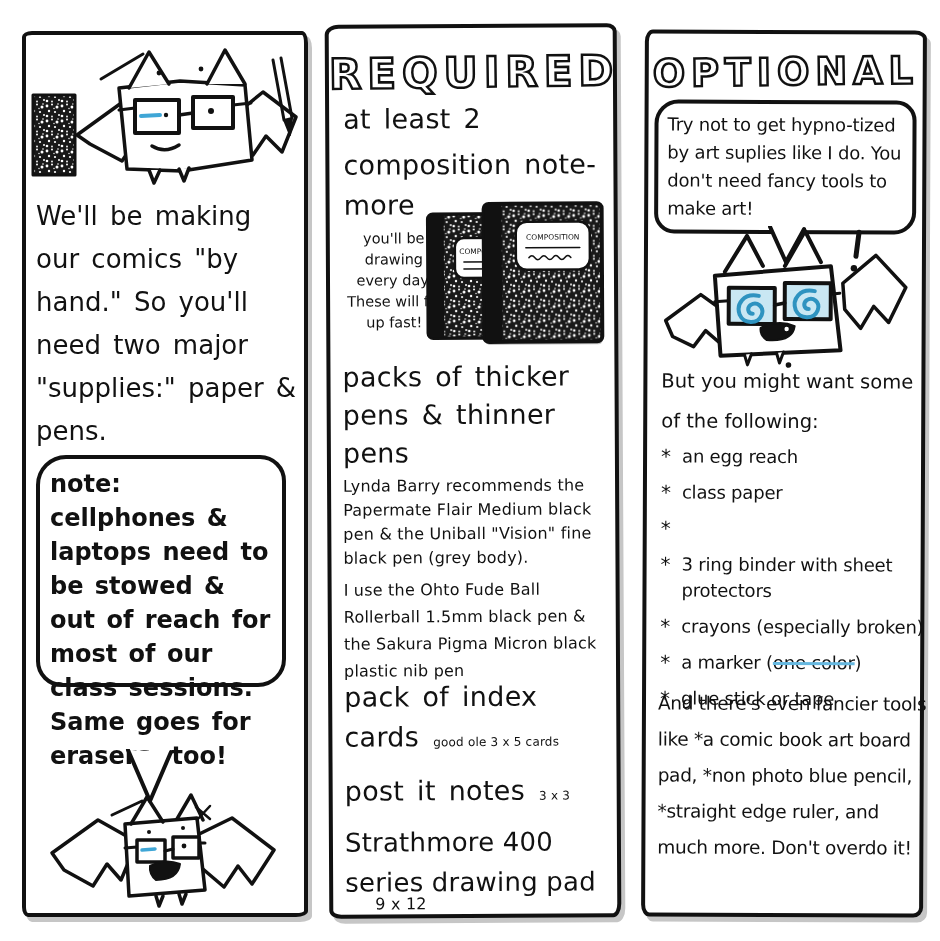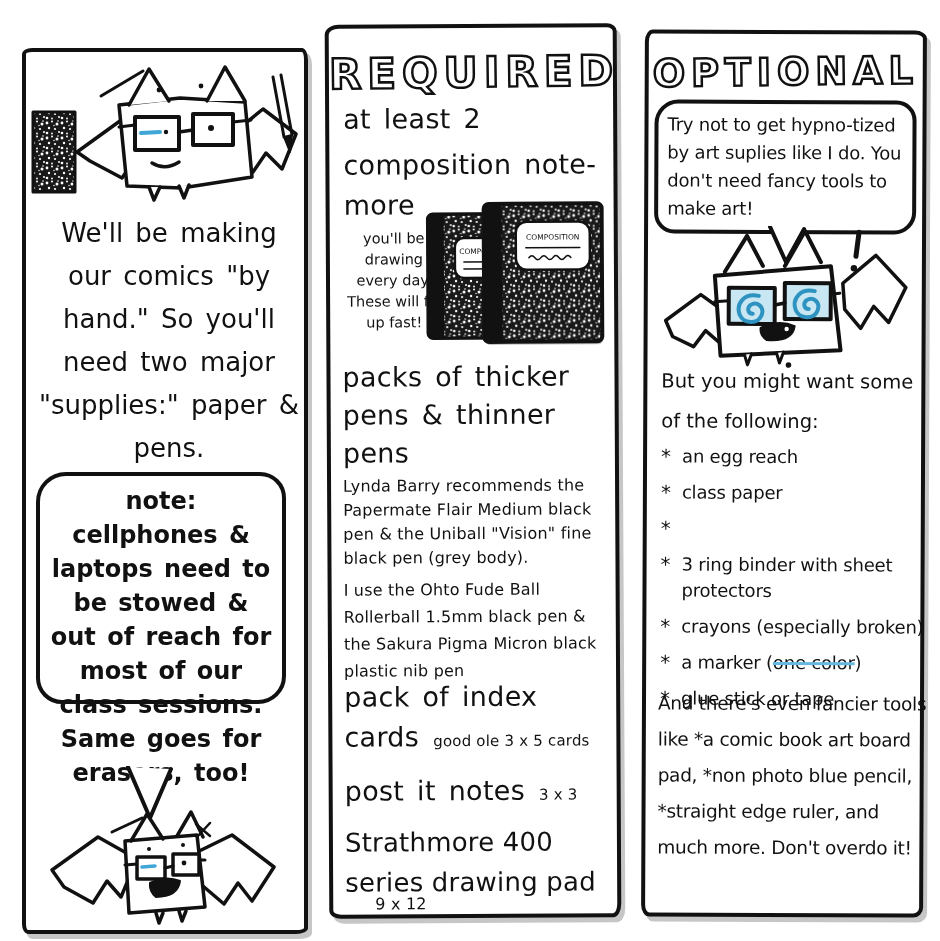--- a/index.html
+++ b/index.html
@@ -8,21 +8,21 @@
     --blue-light:#c9e7f3;
     --dash-blue:#3fa6d6;
     --strike:#66b8e0;
     --shadow:#c6c6c6;
   }
   *{margin:0;padding:0;box-sizing:border-box;}
   html,body{width:940px;height:941px;background:#ffffff;overflow:hidden;}
   body{font-family:"DejaVu Sans","Liberation Sans",sans-serif;color:var(--ink);position:relative;}
 
   .panel{position:absolute;background:#fff;border:4px solid var(--ink);box-shadow:4px 5px 0 var(--shadow);}
-  .panel-left{left:22px;top:48px;width:286px;height:886px;border-radius:10px 6px 12px 6px / 6px 12px 6px 10px;text-align:center;}
+  .panel-left{left:22px;top:31px;width:286px;height:886px;border-radius:10px 6px 12px 6px / 6px 12px 6px 10px;}
   .panel-mid{left:327px;top:24px;width:292px;height:894px;border-radius:14px 10px 8px 12px / 10px 8px 14px 8px;transform:rotate(-0.3deg);}
   .panel-right{left:643px;top:30px;width:282px;height:887px;border-radius:8px 12px 10px 8px / 12px 8px 10px 12px;transform:rotate(0.25deg);}
 
   .abs{position:absolute;}
 
   .outline-title{
     color:#fff;
     -webkit-text-stroke:2.5px var(--ink);
     font-weight:800;
     letter-spacing:6px;
@@ -48,21 +48,21 @@
   .struck{text-decoration:line-through;text-decoration-color:var(--strike);text-decoration-thickness:2.5px;}
 
   ul.bullets{list-style:none;}
   ul.bullets li{display:flex;gap:9px;margin-bottom:10px;font-size:18px;line-height:26px;letter-spacing:-0.2px;}
   ul.bullets .star{flex:0 0 12px;font-size:20px;}
   ul.bullets .btext{white-space:nowrap;}
   ul.bullets li.wrap .btext{white-space:normal;}
 
   .outro{font-size:18.5px;line-height:36px;letter-spacing:-0.3px;}
 
-  .inline-small{font-size:15px;letter-spacing:0.2px;margin-left:14px;}
+  .inline-small{font-size:12px;letter-spacing:0.2px;margin-left:14px;}
   svg{display:block;}
 </style>
 </head>
 <body>
 
 <svg width="0" height="0" style="position:absolute" aria-hidden="true">
   <defs>
     <pattern id="speck" width="15" height="15" patternUnits="userSpaceOnUse">
       <rect width="15" height="15" fill="#191919"></rect>
       <circle cx="2" cy="3" r="1.4" fill="#fff"></circle>

